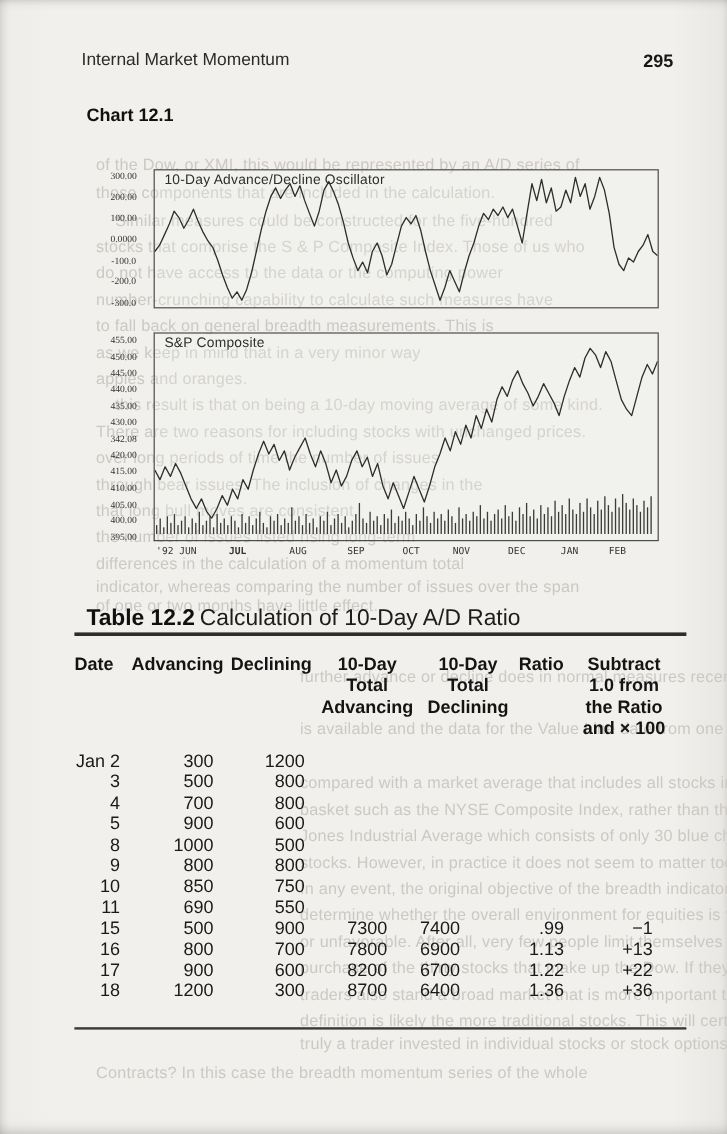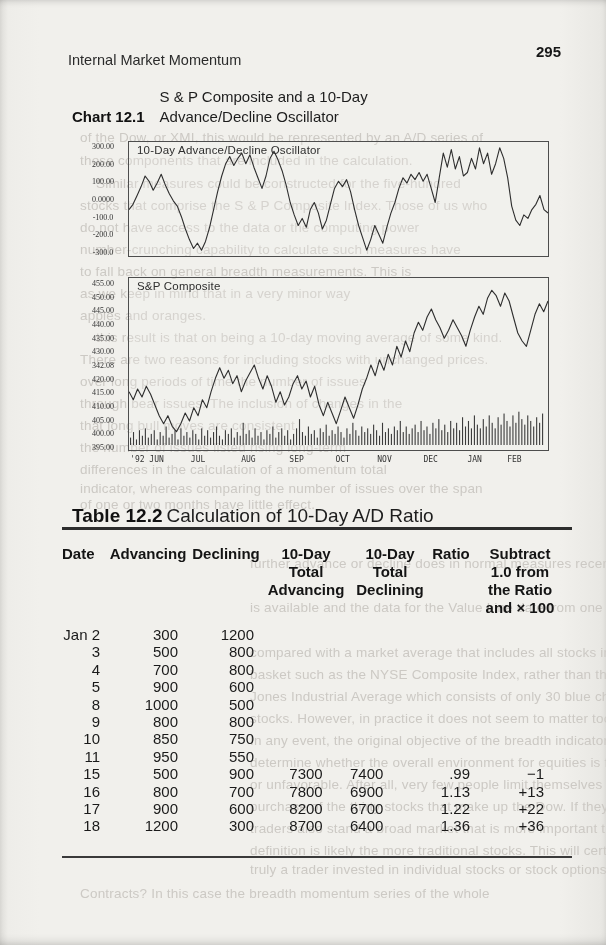--- a/index.html
+++ b/index.html
@@ -9,21 +9,21 @@
     background:linear-gradient(90deg,#dddcd8 0px,#eeede9 8px,#f1f0ec 40px,#f1f0ec 560px,#e9e8e4 600px,#e2e1dd 606px);
     box-shadow:inset 0 6px 10px -8px rgba(0,0,0,.35), inset 0 -8px 12px -9px rgba(0,0,0,.3);
   }
   .ghost-layer{position:absolute;inset:0;z-index:1;}
   .ghost-line{
     position:absolute;font-size:13.5px;line-height:15px;color:#ccc9c4;
     white-space:nowrap;letter-spacing:.2px;filter:blur(.35px);
   }
   .content{position:absolute;inset:0;z-index:2;}
 
-  .page-header{position:absolute;top:52px;left:68px;width:480px;display:flex;justify-content:space-between;align-items:center;}
+  .page-header{position:absolute;top:42px;left:68px;width:480px;display:flex;justify-content:space-between;align-items:center;}
   .header-title{font-size:14.5px;color:#2b2b2b;}
   .page-number{position:absolute;top:43px;left:536px;font-size:15px;font-weight:bold;color:#171717;}
 
   .chart-caption{position:absolute;top:87px;left:72px;display:flex;gap:15px;font-size:15px;line-height:20px;align-items:flex-end;}
   .caption-label{font-weight:bold;color:#111;white-space:nowrap;}
   .caption-title{color:#1d1d1d;}
 
   .chartbox{position:absolute;border:1px solid #4d4d4d;background:rgba(244,243,240,.25);}
   #chart1{left:128px;top:141px;width:419px;height:114px;}
   #chart2{left:128px;top:277px;width:419px;height:172px;}
@@ -108,24 +108,20 @@
 
   <div class="content">
 
     <div class="page-header">
       <span class="header-title">Internal Market Momentum</span>
     </div>
     <span class="page-number">295</span>
 
     <div class="chart-caption">
       <span class="caption-label">Chart 12.1</span>
-      <span class="caption-title">
-        <span>S &amp; P Composite and a 10-Day</span><br>
-        <span>Advance/Decline Oscillator</span>
-      </span>
     </div>
 
     <div class="yaxis" id="osc-yaxis">
         <div class="ytick">300.00</div>
         <div class="ytick">200.00</div>
         <div class="ytick">100.00</div>
         <div class="ytick">0.0000</div>
         <div class="ytick">-100.0</div>
         <div class="ytick">-200.0</div>
         <div class="ytick">-300.0</div>
@@ -293,21 +289,21 @@
           <rect x="404.14" y="148.50" width="1.1" height="18.50" fill="#3b3b3b"></rect>
           <rect x="407.11" y="139.25" width="1.1" height="27.75" fill="#3b3b3b"></rect>
           <rect x="410.07" y="144.80" width="1.1" height="22.20" fill="#3b3b3b"></rect>
           <rect x="413.04" y="135.55" width="1.1" height="31.45" fill="#3b3b3b"></rect>
           <polyline points="0.0,113.7 4.3,121.7 8.6,111.0 13.0,119.0 17.3,108.3 21.6,116.3 25.9,127.0 30.2,137.7 34.6,145.7 38.9,137.7 43.2,148.3 47.5,153.7 51.8,145.7 56.2,135.0 60.5,143.0 64.8,129.7 69.1,137.7 73.4,121.7 77.8,129.7 82.1,113.7 86.4,100.3 90.7,89.7 95.0,100.3 99.4,92.3 103.7,105.7 108.0,97.7 112.3,113.7 116.6,103.0 120.9,95.0 125.3,87.0 129.6,100.3 133.9,111.0 138.2,97.7 142.5,108.3 146.9,124.3 151.2,113.7 155.5,127.0 159.8,119.0 164.1,105.7 168.5,97.7 172.8,111.0 177.1,103.0 181.4,119.0 185.7,108.3 190.1,127.0 194.4,137.7 198.7,124.3 203.0,135.0 207.3,145.7 211.7,132.3 216.0,119.0 220.3,129.7 224.6,140.3 228.9,127.0 233.3,111.0 237.6,100.3 241.9,87.0 246.2,97.7 250.5,81.7 254.9,92.3 259.2,76.3 263.5,87.0 267.8,68.3 272.1,79.0 276.5,63.0 280.8,73.7 285.1,55.0 289.4,44.3 293.7,52.3 298.1,39.0 302.4,31.0 306.7,41.7 311.0,49.7 315.3,60.3 319.6,52.3 324.0,41.7 328.3,49.7 332.6,57.7 336.9,68.3 341.2,52.3 345.6,39.0 349.9,28.3 354.2,36.3 358.5,20.3 362.8,12.3 367.2,17.7 371.5,28.3 375.8,15.0 380.1,23.0 384.4,39.0 388.8,55.0 393.1,63.0 397.4,68.3 401.7,52.3 406.0,36.3 410.4,25.7 414.7,33.7 419.0,23.0" fill="none" stroke="#2e2e2e" stroke-width="1.1" stroke-linejoin="round"></polyline>
         </svg>
       <span class="chart-inner-title">S&amp;P Composite</span>
     </div>
     <div id="sp-xaxis">
         <span class="xtick" style="left: 0.5%;">'92 JUN</span>
-        <span class="xtick" style="left: 15%;">JUL</span>
+        <span class="xtick" style="left: 15%; font-weight: bold;">JUL</span>
         <span class="xtick" style="left: 27%;">AUG</span>
         <span class="xtick" style="left: 38.5%;">SEP</span>
         <span class="xtick" style="left: 49.5%;">OCT</span>
         <span class="xtick" style="left: 59.5%;">NOV</span>
         <span class="xtick" style="left: 70.5%;">DEC</span>
         <span class="xtick" style="left: 81%;">JAN</span>
         <span class="xtick" style="left: 90.5%;">FEB</span>
       </div>
 
     <div class="table-caption">
@@ -394,21 +390,21 @@
             <td>10</td>
             <td>850</td>
             <td>750</td>
             <td></td>
             <td></td>
             <td></td>
             <td></td>
           </tr>
           <tr>
             <td>11</td>
-            <td>950</td>
+            <td>690</td>
             <td>550</td>
             <td></td>
             <td></td>
             <td></td>
             <td></td>
           </tr>
           <tr>
             <td>15</td>
             <td>500</td>
             <td>900</td>

